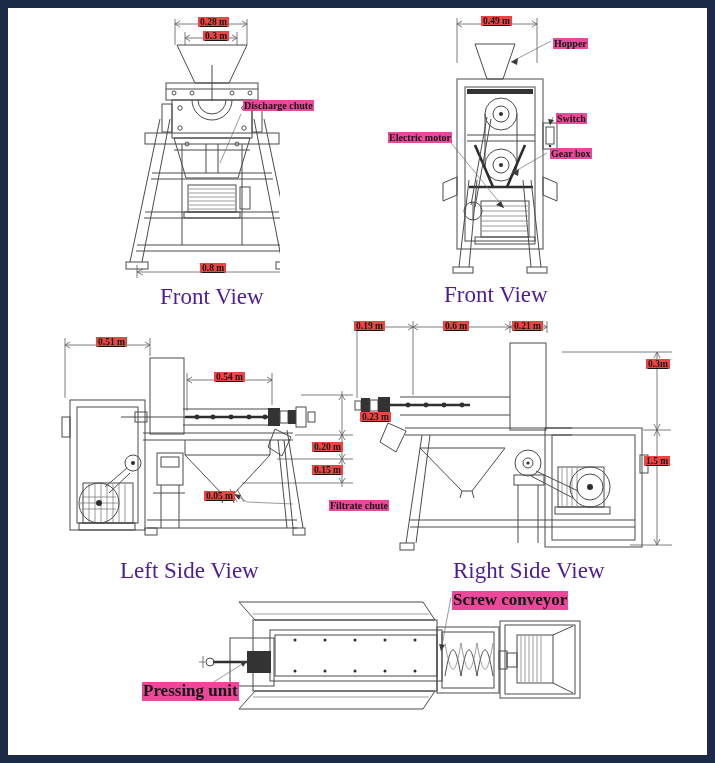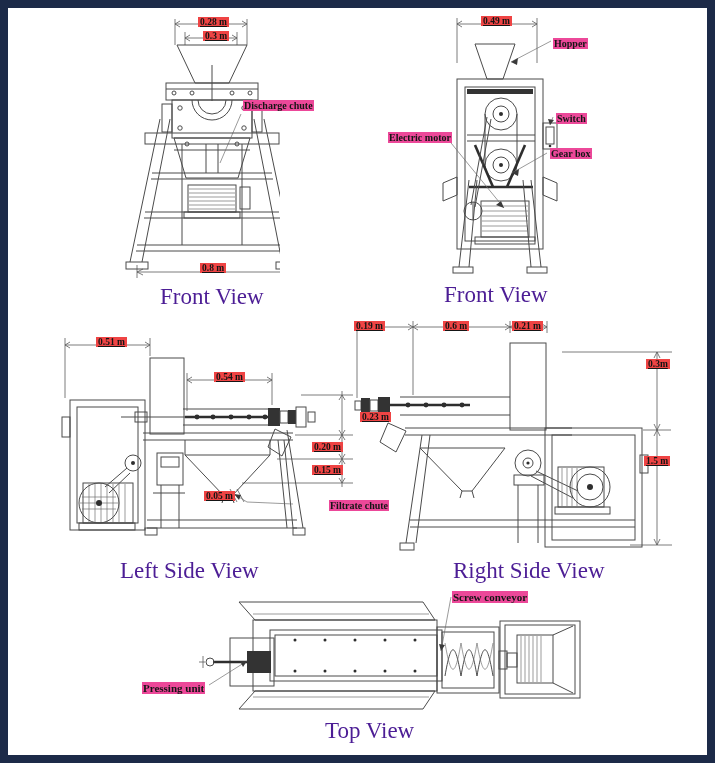--- a/index.html
+++ b/index.html
@@ -21,21 +21,21 @@
   svg .dot { fill:#2e2e2e; stroke:none; }
   svg .ah { fill:#3a3a3a; stroke:none; }
   .dim-label {
     position:absolute; font:bold 9.5px "Liberation Serif", serif; color:#151515;
     background:#ef4444; padding:0 2px; white-space:nowrap; z-index:10; line-height:1.1;text-decoration:underline;
   }
   .ann-label {
     position:absolute; font:bold 10px "Liberation Serif", serif; color:#151515;
     background:#ec4899; padding:0 1px; white-space:nowrap; z-index:10; line-height:1.1;
   }
-  .ann-label.big { font-size:11px; }
+  .ann-label.big { font-size:17px; }
   .view-title {
     position:absolute; font:23px "Liberation Serif", serif; color:#4c1d95;
     white-space:nowrap; z-index:10;
   }
 </style>
 </head>
 <body>
 
 <div id="canvas">
   <div id="frame" style="border-color: rgb(28, 42, 72);"></div>
@@ -451,14 +451,13 @@
 
   <div class="dim-label" style="left:354px; top:321px;">0.19 m</div>
   <div class="dim-label" style="left:443px; top:321px;">0.6 m</div>
   <div class="dim-label" style="left:512px; top:321px;">0.21 m</div>
   <div class="dim-label" style="left:646px; top:359px;">0.3m</div>
   <div class="dim-label" style="left:644px; top:456px;">1.5 m</div>
   <div class="view-title" style="left:453px; top:558px;">Right Side View</div>
 
   <div class="ann-label big" style="left:452px; top:591px;">Screw conveyor</div>
   <div class="ann-label big" style="left:142px; top:682px;">Pressing unit</div>
-  <div class="view-title" style="left:325px; top:718px;">Top View</div>
 </div>
 
 </body></html>

